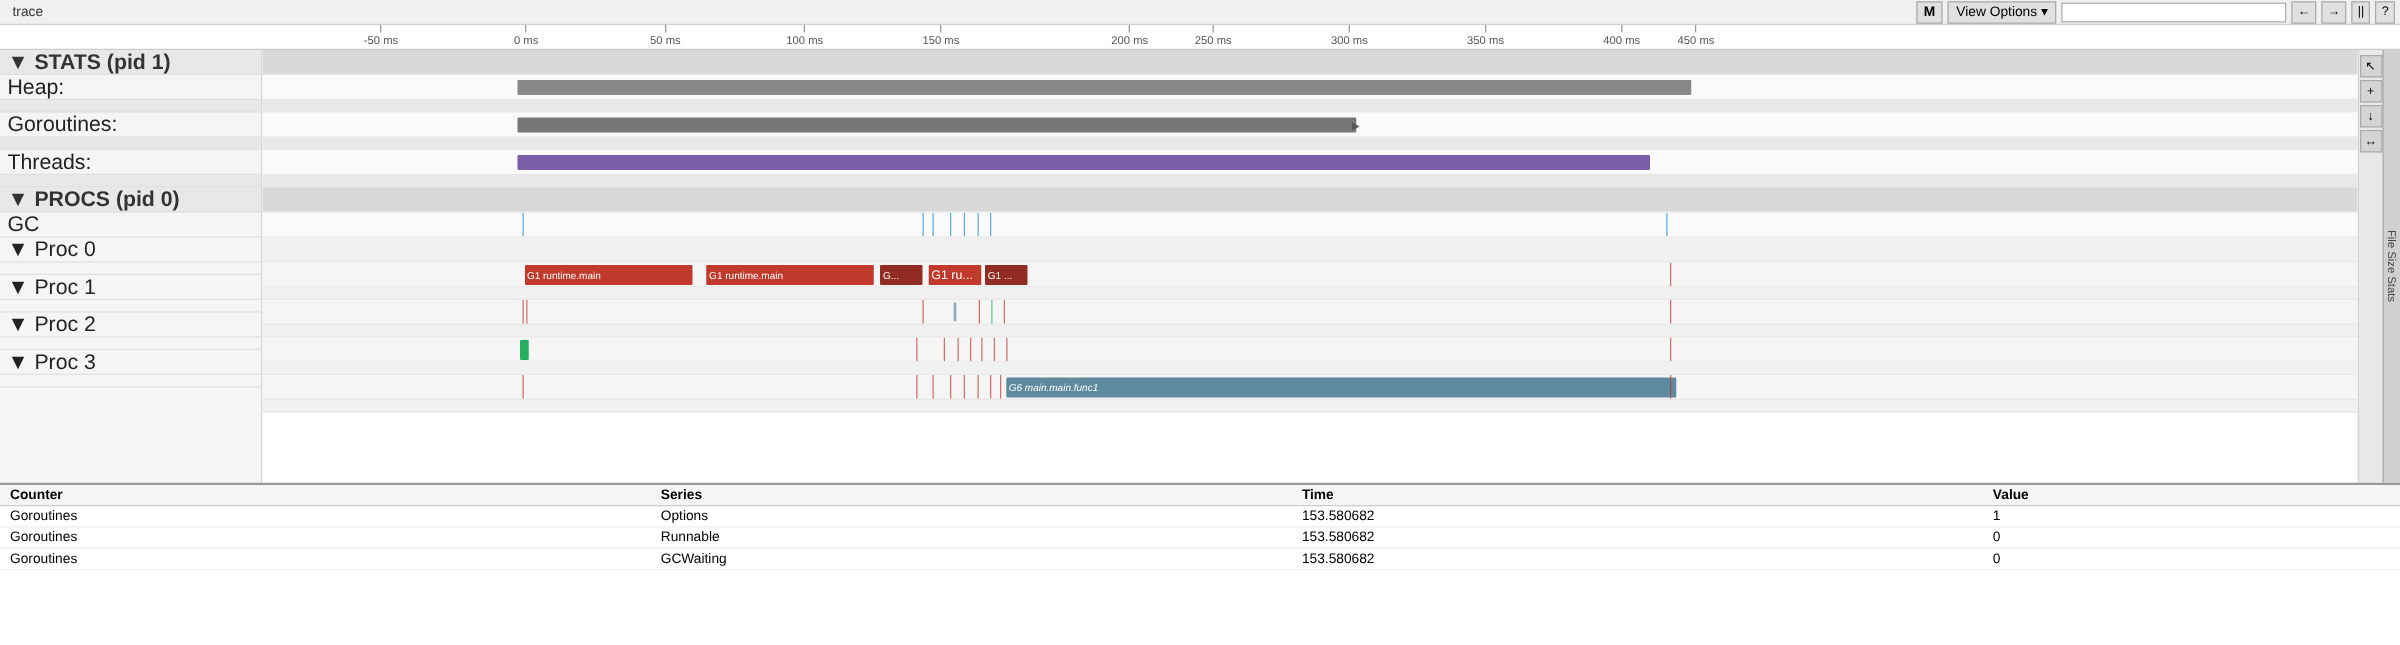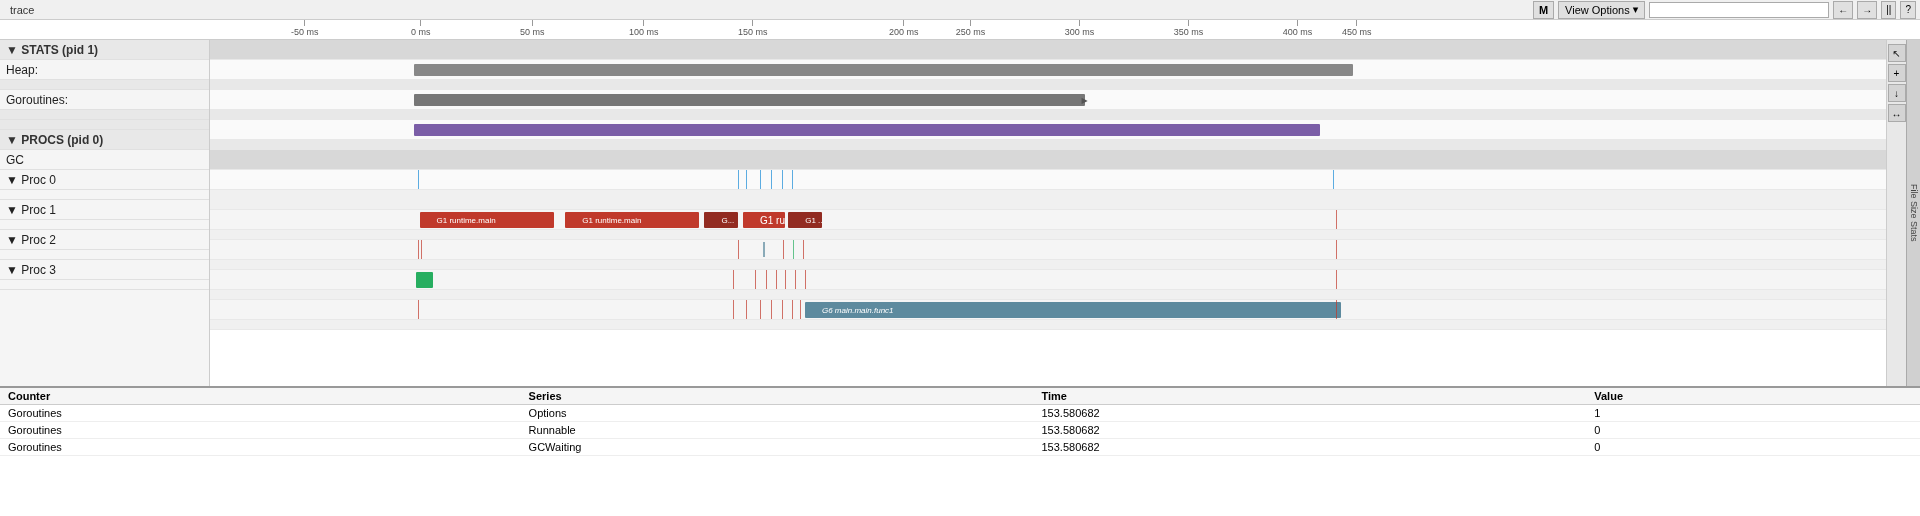--- a/index.html
+++ b/index.html
@@ -91,21 +91,21 @@
       border-right: 1px solid #ccc;
       background: #f5f5f5;
       overflow: hidden;
     }
     .row-label {
       height: 20px;
       display: flex;
       align-items: center;
       padding-left: 6px;
       border-bottom: 1px solid #e0e0e0;
-      font-size: 12px;
+      font-size: 17px;
       color: #222;
       white-space: nowrap;
     }
     .row-label.section-header {
       background: #e8e8e8;
       font-weight: bold;
       color: #333;
     }
 
     
@@ -133,21 +133,21 @@
       position: absolute;
       top: 2px;
       height: 16px;
       border-radius: 1px;
       display: flex;
       align-items: center;
       font-size: 9px;
       color: #fff;
       overflow: hidden;
       white-space: nowrap;
-      padding-left: 17px;
+      padding-left: 2px;
     }
     .bar.heap { background: #888; top: 4px; height: 12px; }
     .bar.goroutines { background: #777; top: 4px; height: 12px; }
     .bar.threads { background: #7b5ea7; top: 4px; height: 12px; }
     .bar.proc0 { background: #c0392b; }
     .bar.proc0-dark { background: #922b21; }
     .bar.proc3-long { background: #5d8a9e; }
 
     
     .tick-mark {
@@ -317,20 +317,21 @@
   </div>
 
 <div style="display:flex; height: calc(516px - 40px - 130px);">
 
   <div id="labels-panel">
     <div class="row-label section-header">▼ STATS (pid 1)</div>
     <div class="row-label">Heap:</div>
     <div class="row-label" style="height:10px; background:#e8e8e8;"></div>
     <div class="row-label">Goroutines:</div>
     <div class="row-label" style="height:10px; background:#e8e8e8;"></div>
+    <div class="row-label">Threads:</div>
     <div class="row-label" style="height:10px; background:#e8e8e8;"></div>
     <div class="row-label section-header">▼ PROCS (pid 0)</div>
     <div class="row-label">GC</div>
     <div class="row-label">▼ Proc 0</div>
     <div class="row-label" style="height:10px;"></div>
     <div class="row-label">▼ Proc 1</div>
     <div class="row-label" style="height:10px;"></div>
     <div class="row-label">▼ Proc 2</div>
     <div class="row-label" style="height:10px;"></div>
     <div class="row-label">▼ Proc 3</div>

